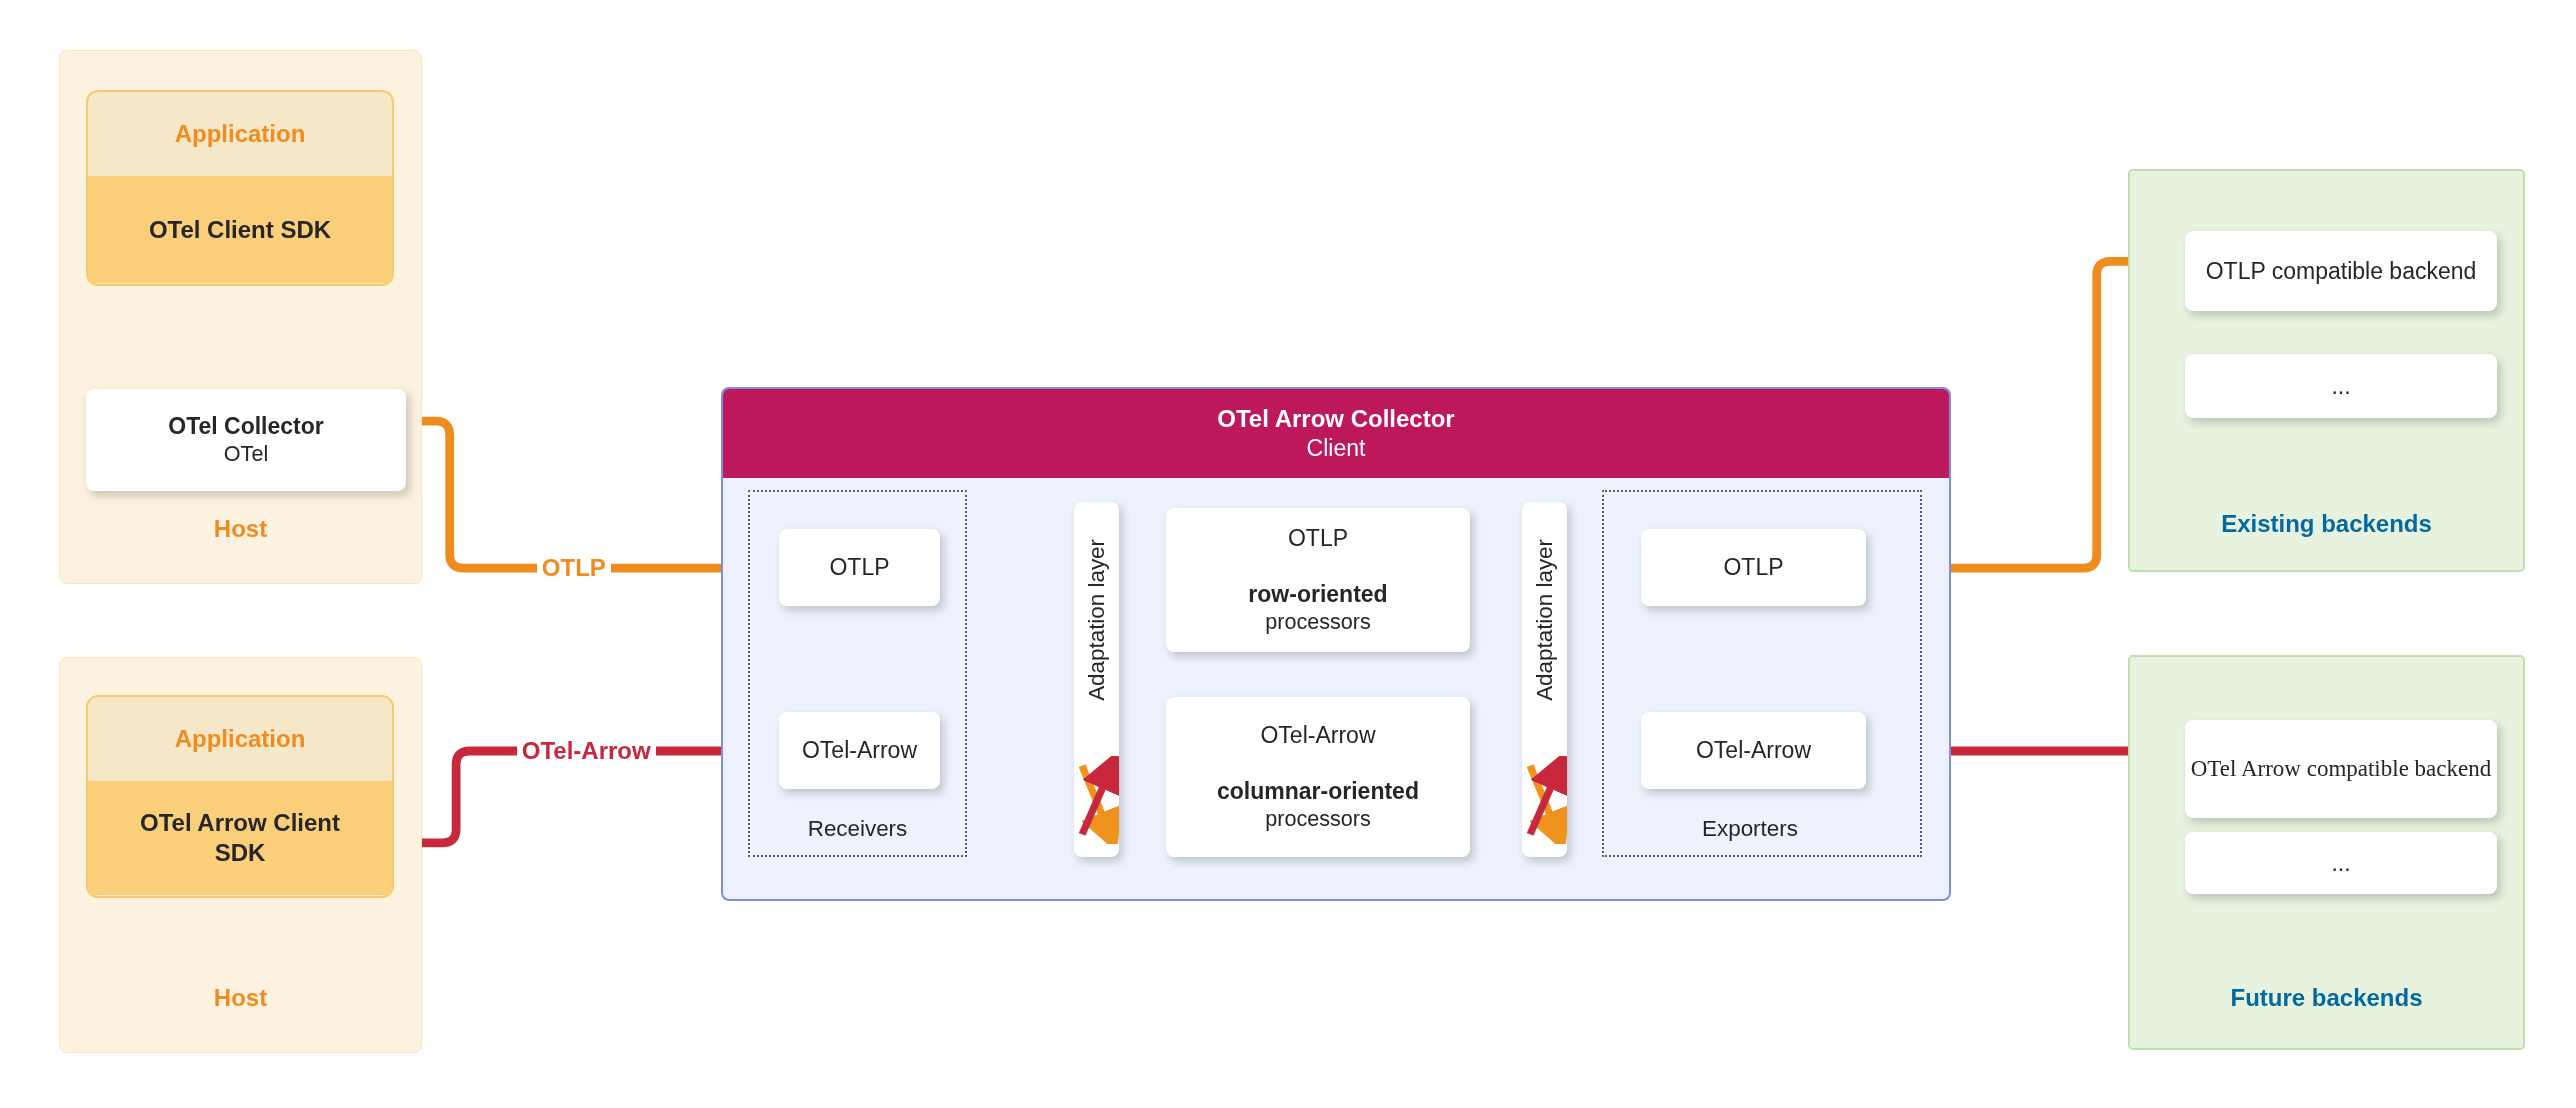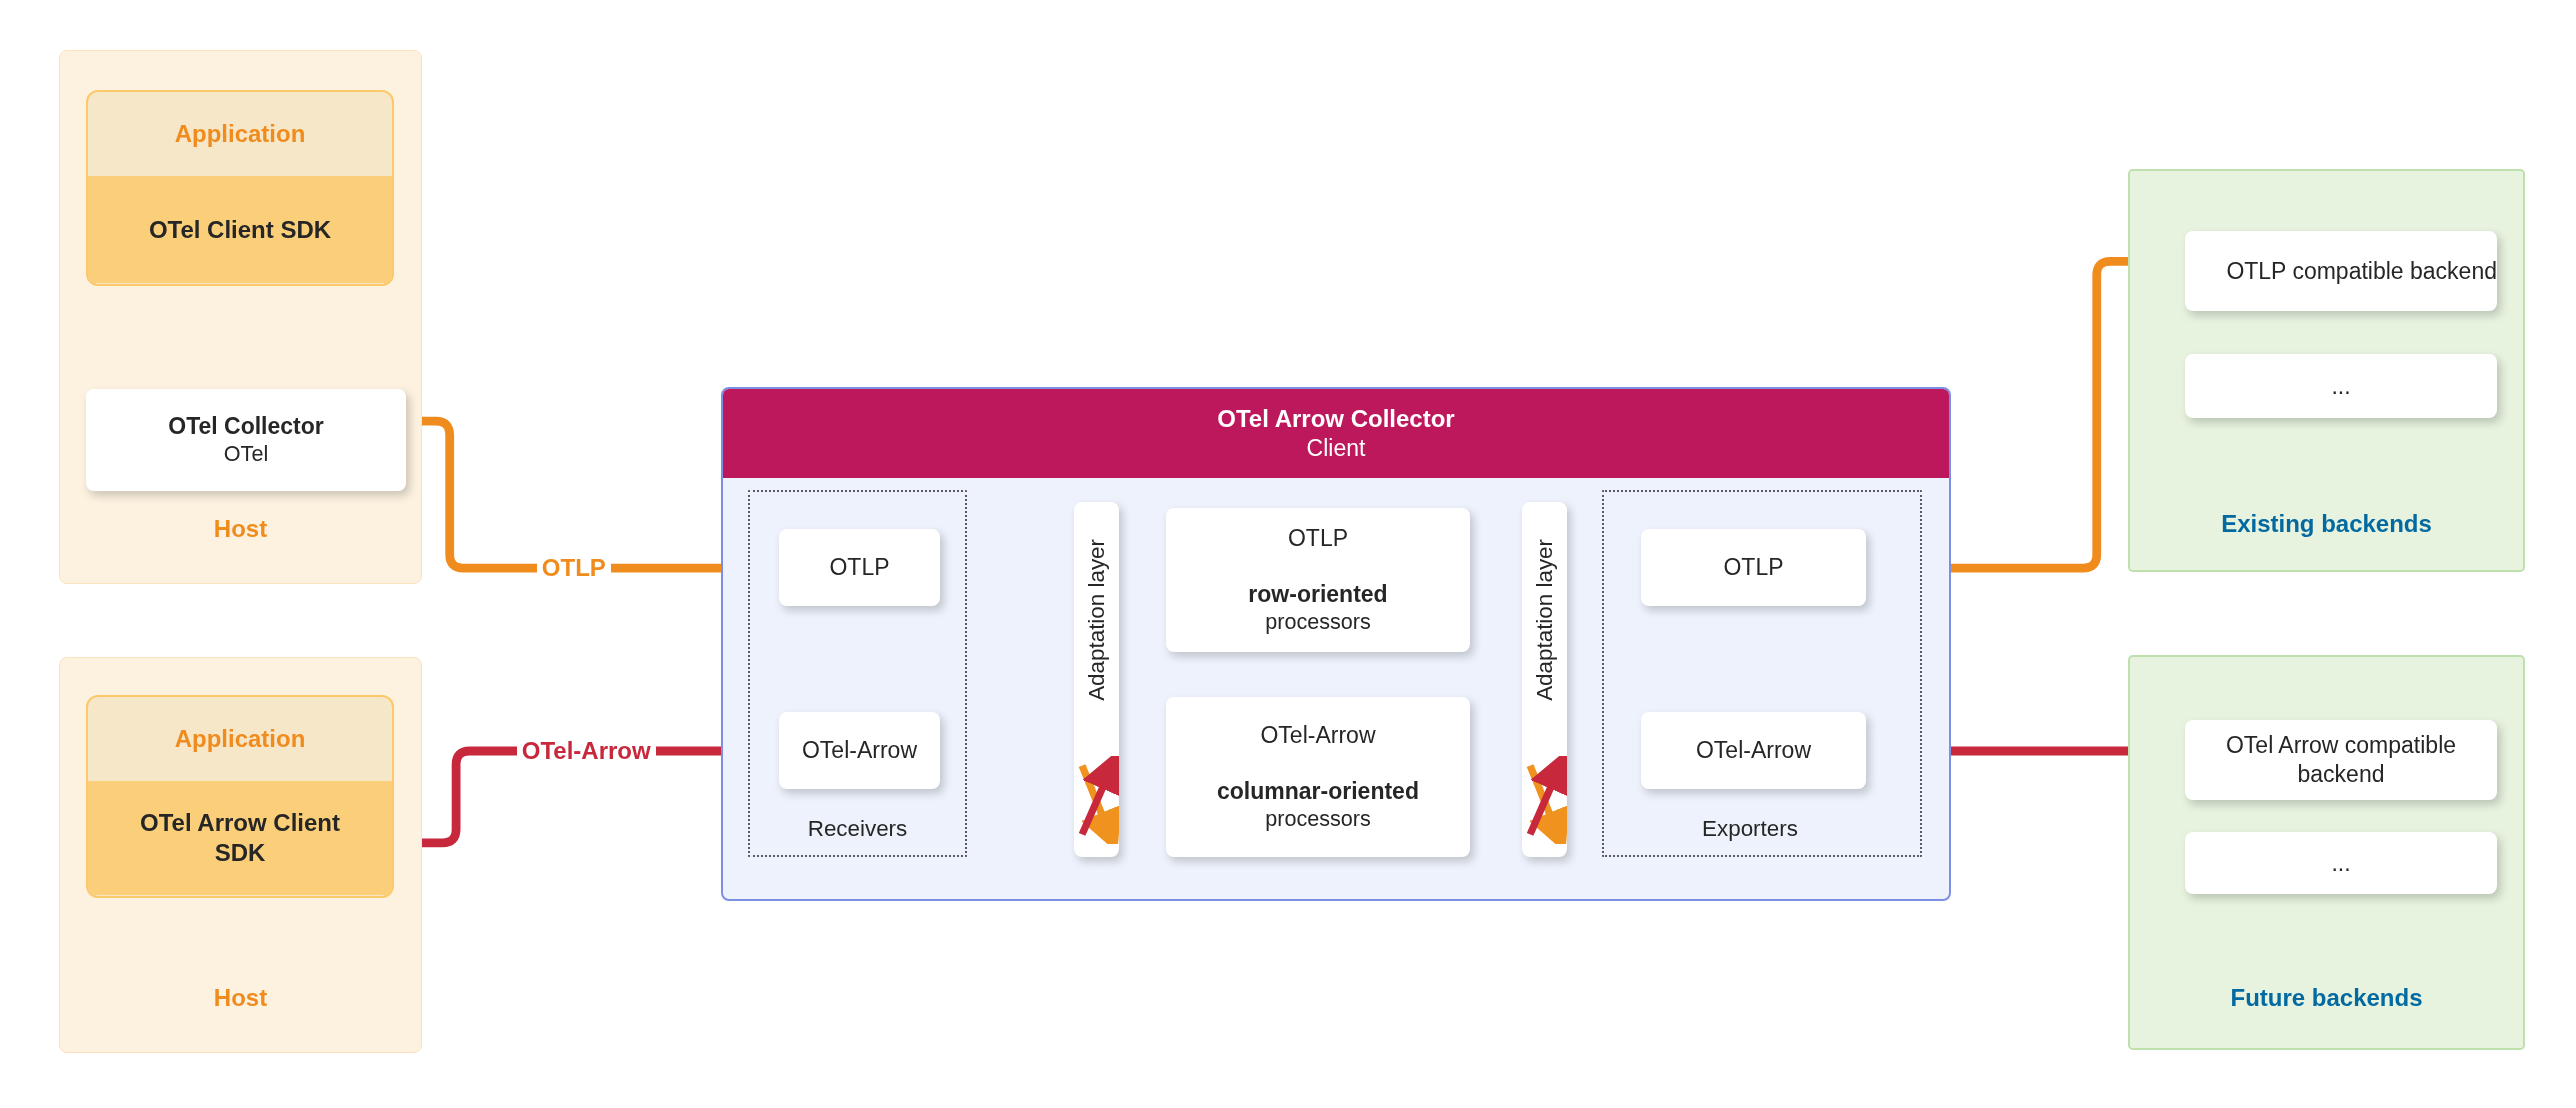--- a/index.html
+++ b/index.html
@@ -293,31 +293,31 @@
 
   <div class="abs card" style="left:1641px; top:529px; width:225px; height:77px;">
     <div class="t1">OTLP</div>
   </div>
   <div class="abs card" style="left:1641px; top:712px; width:225px; height:77px;">
     <div class="t1">OTel-Arrow</div>
   </div>
 
   <div class="abs backend-panel" style="left:2128px; top:169px; width:397px; height:403px;"></div>
 
-  <div class="abs card" style="left:2185px; top:231px; width:312px; height:80px;align-items:flex-end;">
+  <div class="abs card" style="left:2185px; top:231px; width:312px; height:80px;">
     <div class="t1">OTLP compatible backend</div>
   </div>
   <div class="abs card" style="left:2185px; top:354px; width:312px; height:64px;">
     <div class="t1">...</div>
   </div>
   <div class="abs backend-label" style="left:2128px; top:510px; width:397px;">Existing backends</div>
 
   <div class="abs backend-panel" style="left:2128px; top:655px; width:397px; height:395px;"></div>
 
-  <div class="abs card" style="left:2185px; top:720px; width:312px; height:80px;">
+  <div class="abs card" style="left:2185px; top:720px; width:312px; height:98px;font-family:Liberation Serif, serif;">
     <div class="t1">OTel Arrow compatible backend</div>
   </div>
   <div class="abs card" style="left:2185px; top:832px; width:312px; height:62px;">
     <div class="t1">...</div>
   </div>
   <div class="abs backend-label" style="left:2128px; top:984px; width:397px;">Future backends</div>
 
 </div>
 
 

